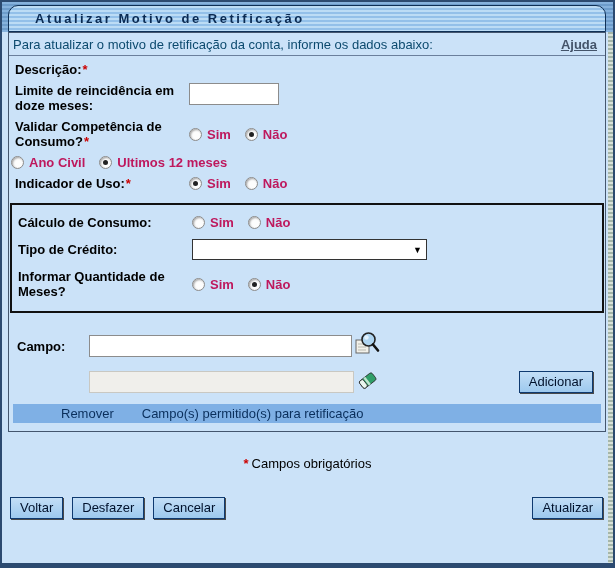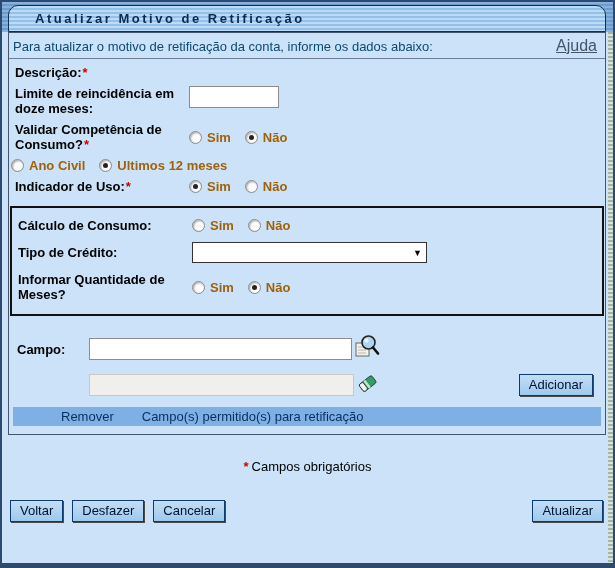--- a/index.html
+++ b/index.html
@@ -39,21 +39,21 @@
     margin: 0 7px 0 6px;
     border: 1px solid #44566e;
     background: #cbe2f8;
   }
   .intro-row {
     display: flex; justify-content: space-between; align-items: center;
     padding: 4px 8px 3px 4px;
     border-bottom: 1px solid #6b7f9c;
   }
   .intro-row .intro-text { font-size: 13px; color: #0c4a6e; }
-  .help-link { font-size: 16px; font-weight: normal; color: #44546a; text-decoration: underline; cursor: pointer; }
+  .help-link { font-size: 13px; font-weight: bold; color: #44546a; text-decoration: underline; cursor: pointer; }
 
   .fields { padding: 6px 2px 2px 2px; }
   .row { display: flex; align-items: center; margin-bottom: 6px; }
   .row.top-align { align-items: flex-start; }
   .lbl {
     width: 178px; padding-left: 4px; flex-shrink: 0;
     font-size: 13px; font-weight: bold; color: #000; line-height: 15px;
   }
   .req { color: #cc0000; font-weight: bold; margin-left: 1px; }
   .ctrl { flex: 1; display: flex; align-items: center; }
@@ -74,21 +74,21 @@
   .radio {
     width: 13px; height: 13px; border-radius: 50%;
     background: #fdfdfd; border: 1px solid #8a8a8a;
     box-shadow: inset 1px 1px 2px rgba(0,0,0,0.35);
     display: inline-block; flex-shrink: 0; cursor: pointer;
   }
   .radio.checked::after {
     content: ""; display: block; width: 5px; height: 5px; margin: 3px;
     border-radius: 50%; background: #222;
   }
-  .opt { font-size: 13px; font-weight: bold; color: #a16207; margin: 0 14px 0 5px; }
+  .opt { font-size: 13px; font-weight: bold; color: #be185d; margin: 0 14px 0 5px; }
   .opt.last { margin-right: 0; }
 
   
   .calc-box {
     border: 2px solid #111;
     margin: 12px -1px 0 -1px;
     padding: 10px 2px 10px 2px;
     background: #cbe2f8;
   }
   .calc-box .row { margin-bottom: 9px; }

